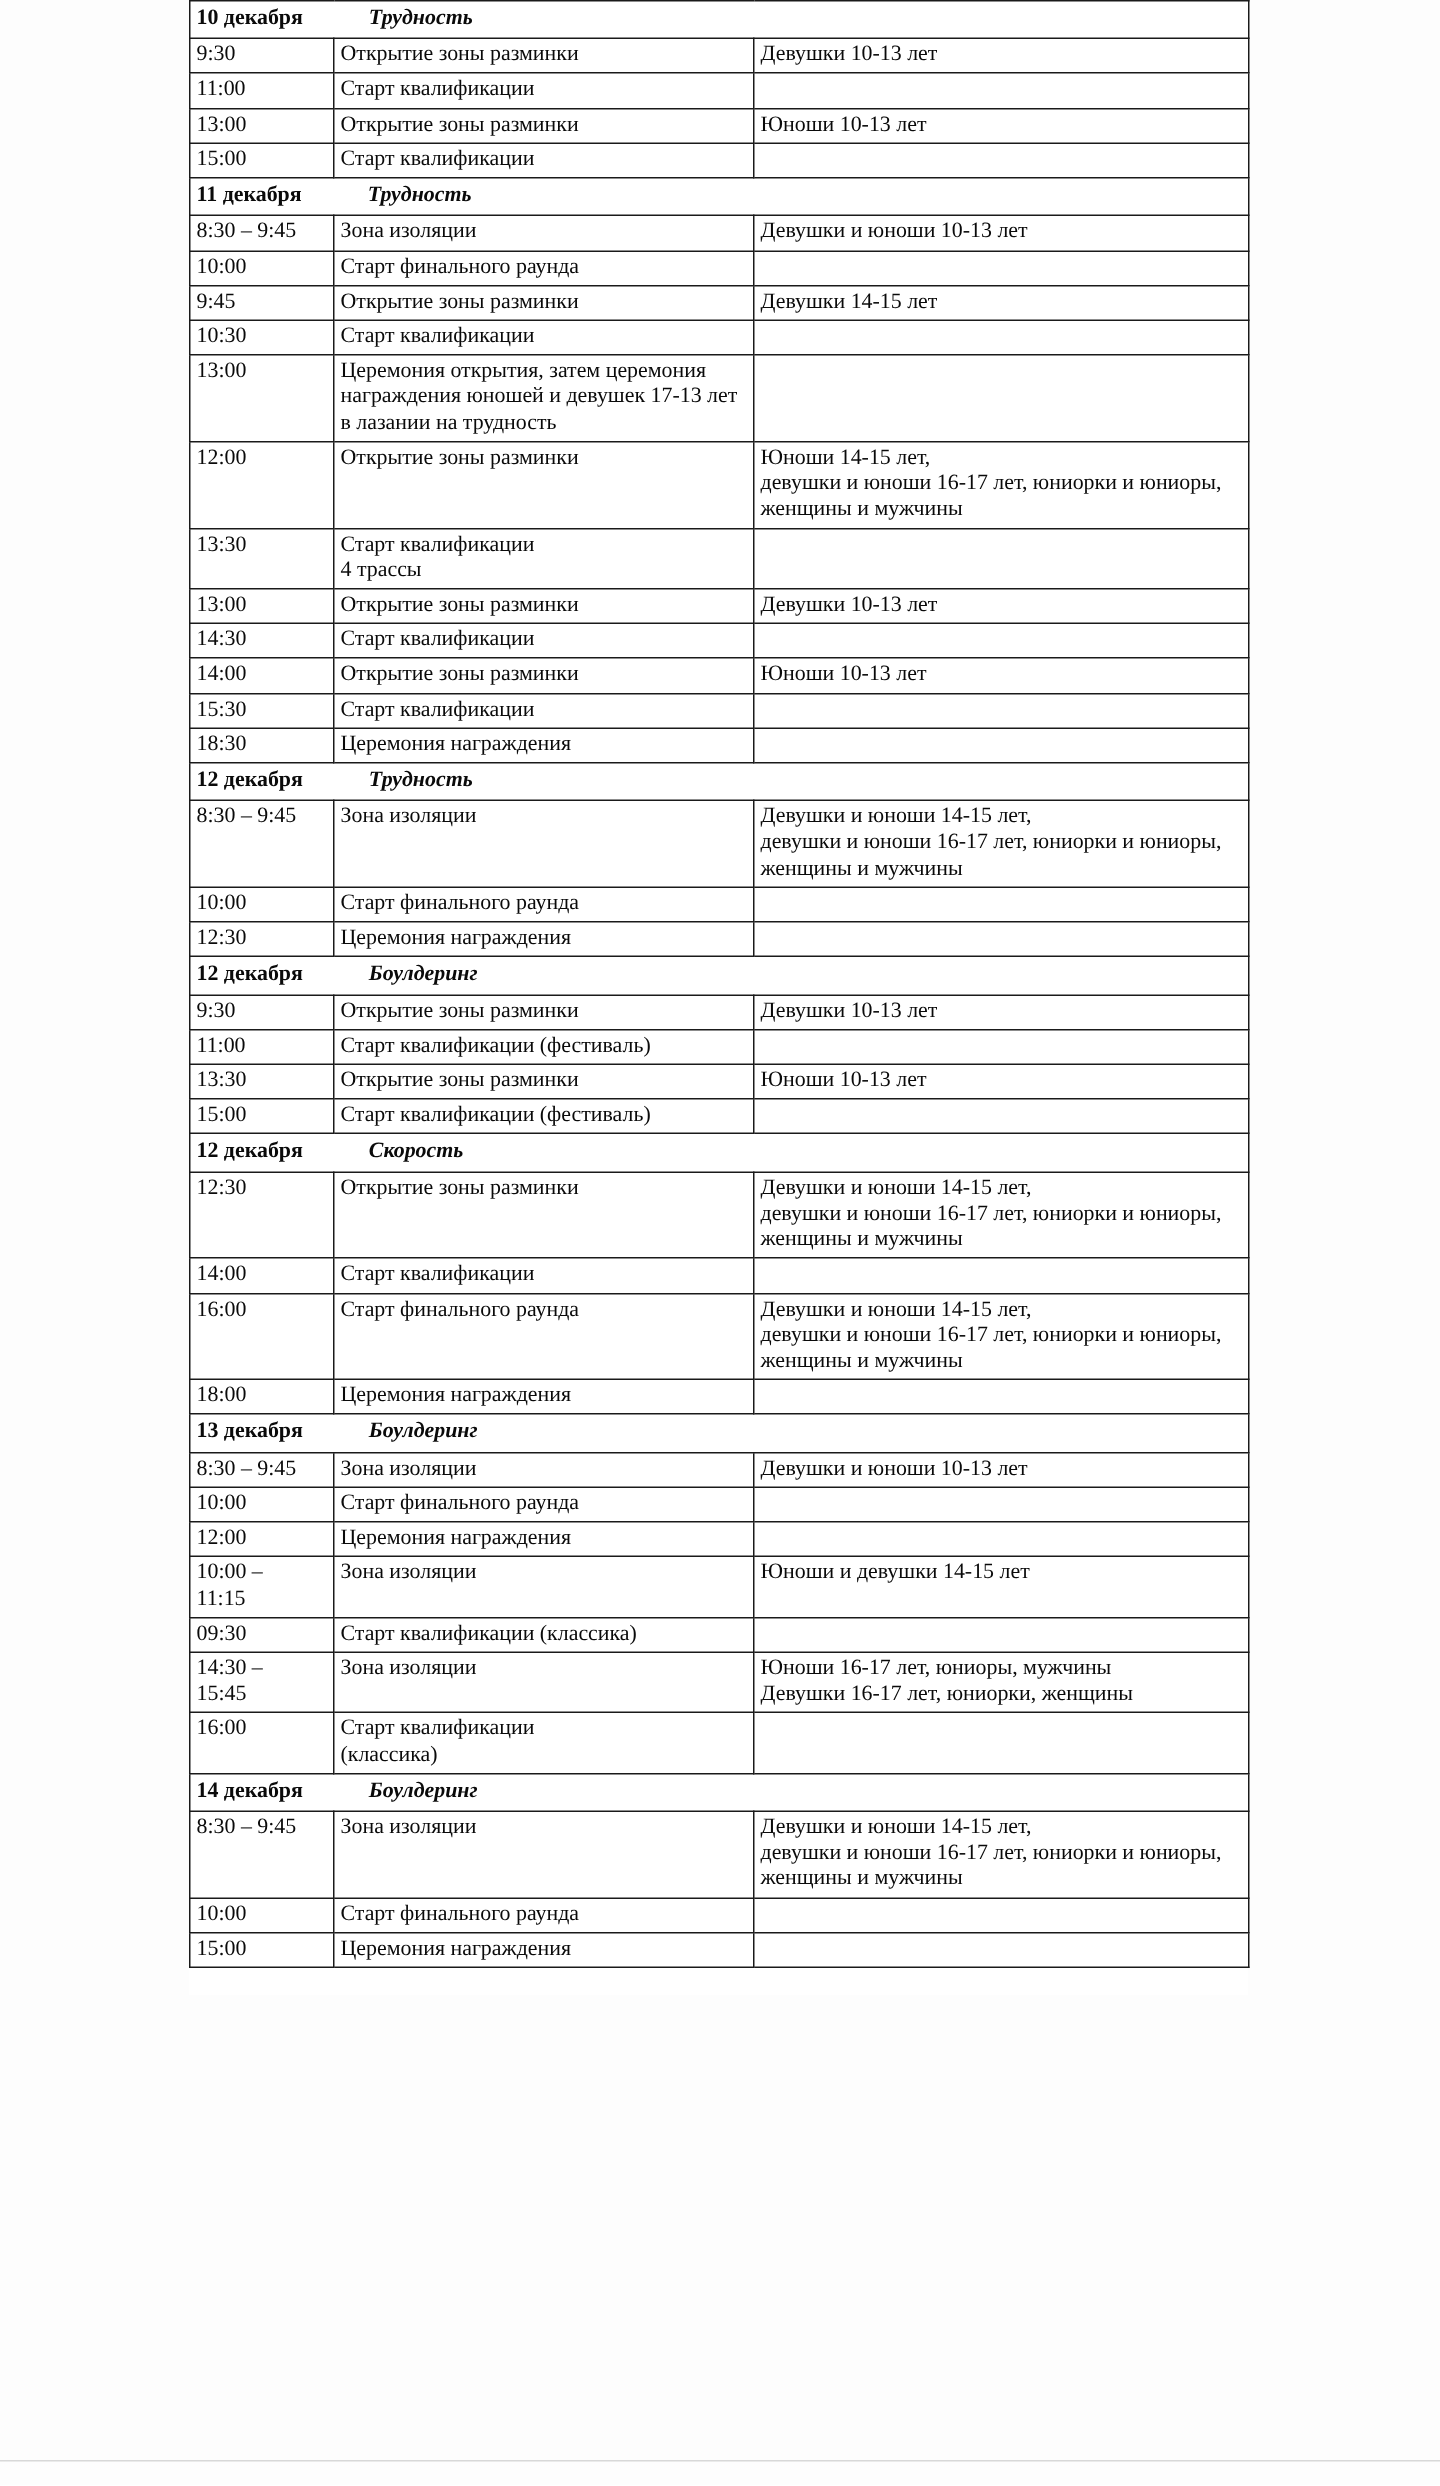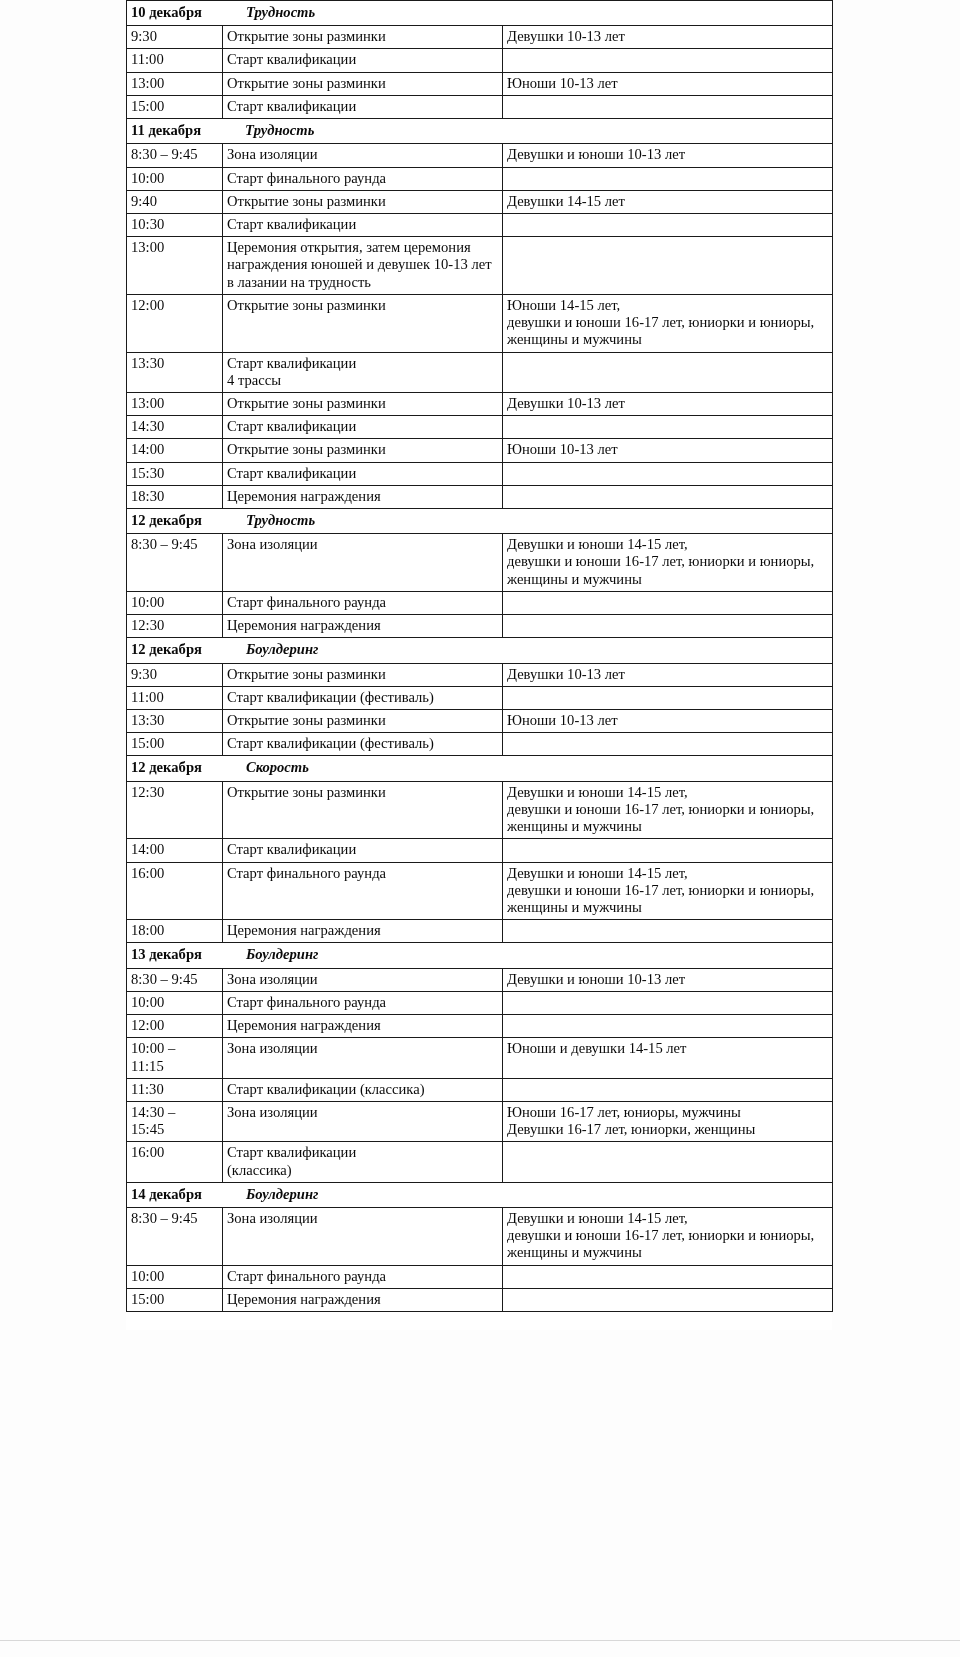--- a/index.html
+++ b/index.html
@@ -115,32 +115,32 @@
             <td class="time">8:30 – 9:45</td>
             <td class="event">Зона изоляции</td>
             <td class="cat">Девушки и юноши 10-13 лет</td>
           </tr>
           <tr>
             <td class="time">10:00</td>
             <td class="event">Старт финального раунда</td>
             <td class="cat"></td>
           </tr>
           <tr>
-            <td class="time">9:40</td>
+            <td class="time">9:45</td>
             <td class="event">Открытие зоны разминки</td>
             <td class="cat">Девушки 14-15 лет</td>
           </tr>
           <tr>
             <td class="time">10:30</td>
             <td class="event">Старт квалификации</td>
             <td class="cat"></td>
           </tr>
           <tr>
             <td class="time">13:00</td>
-            <td class="event">Церемония открытия, затем церемония награждения юношей и девушек 10-13 лет в лазании на трудность</td>
+            <td class="event">Церемония открытия, затем церемония награждения юношей и девушек 17-13 лет в лазании на трудность</td>
             <td class="cat"></td>
           </tr>
           <tr>
             <td class="time">12:00</td>
             <td class="event">Открытие зоны разминки</td>
             <td class="cat">Юноши 14-15 лет,
 девушки и юноши 16-17 лет, юниорки и юниоры, женщины и мужчины</td>
           </tr>
           <tr>
             <td class="time">13:30</td>
@@ -258,21 +258,21 @@
             <td class="event">Церемония награждения</td>
             <td class="cat"></td>
           </tr>
           <tr>
             <td class="time">10:00 –
 11:15</td>
             <td class="event">Зона изоляции</td>
             <td class="cat">Юноши и девушки 14-15 лет</td>
           </tr>
           <tr>
-            <td class="time">11:30</td>
+            <td class="time">09:30</td>
             <td class="event">Старт квалификации (классика)</td>
             <td class="cat"></td>
           </tr>
           <tr>
             <td class="time">14:30 –
 15:45</td>
             <td class="event">Зона изоляции</td>
             <td class="cat">Юноши 16-17 лет, юниоры, мужчины
 Девушки 16-17 лет, юниорки, женщины</td>
           </tr>

